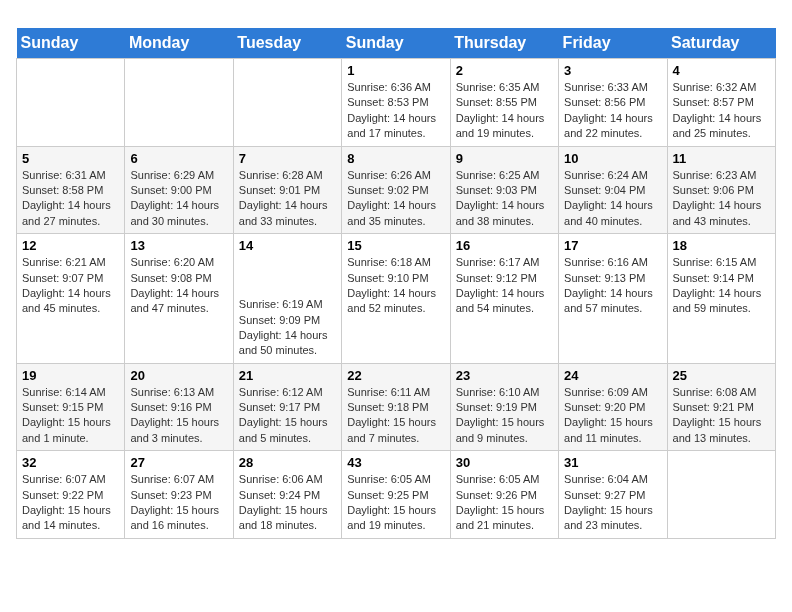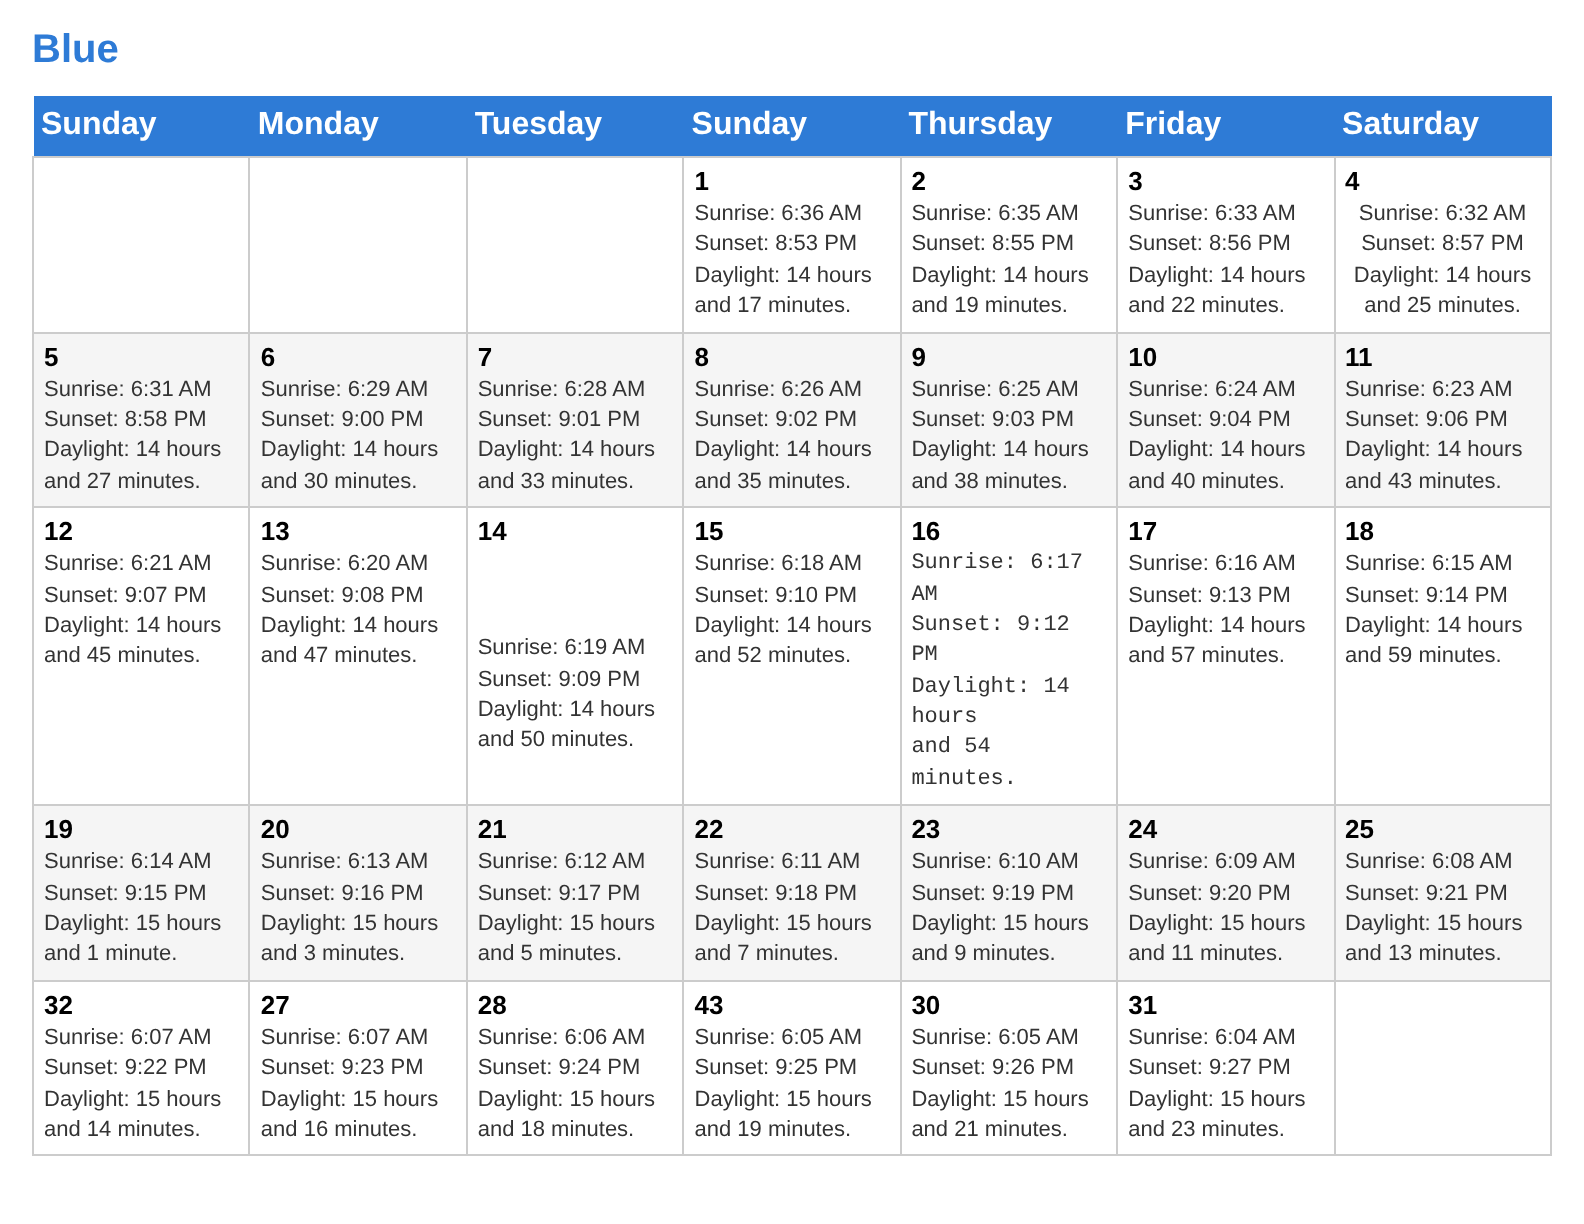--- a/index.html
+++ b/index.html
@@ -70,21 +70,20 @@
     .empty-cell {
       background: #fff !important;
     }
   </style>
 </head>
 <body>
 
 <div class="header">
   <div class="logo">
     <div>
-      <div style="font-size:20px;font-weight:bold;color:#2e7bd6;line-height:1.1;margin-top:-2px;">Blue</div>
     </div>
   </div>
   <div class="title-block">
     <div class="month-title"></div>
     <div class="subtitle"></div>
   </div>
 </div>
 
 <table class="calendar">
   <thead>
@@ -119,21 +118,21 @@
         </td>
         <td>
           <span class="day-num">3</span>
           <div class="day-info" style="white-space: pre-line;">Sunrise: 6:33 AM
 Sunset: 8:56 PM
 Daylight: 14 hours
 and 22 minutes.</div>
         </td>
         <td>
           <span class="day-num">4</span>
-          <div class="day-info" style="white-space: pre-line; text-align: center;">Sunrise: 6:32 AM
+          <div class="day-info" style="white-space: pre-line;">Sunrise: 6:32 AM
 Sunset: 8:57 PM
 Daylight: 14 hours
 and 25 minutes.</div>
         </td>
       </tr>
       <tr>
         <td>
           <span class="day-num">5</span>
           <div class="day-info" style="white-space: pre-line;">Sunrise: 6:31 AM
 Sunset: 8:58 PM
@@ -207,21 +206,21 @@
         </td>
         <td>
           <span class="day-num">15</span>
           <div class="day-info" style="white-space: pre-line;">Sunrise: 6:18 AM
 Sunset: 9:10 PM
 Daylight: 14 hours
 and 52 minutes.</div>
         </td>
         <td>
           <span class="day-num">16</span>
-          <div class="day-info" style="white-space: pre-line; font-family: Liberation Mono, monospace;">Sunrise: 6:17 AM
+          <div class="day-info" style="white-space: pre-line;">Sunrise: 6:17 AM
 Sunset: 9:12 PM
 Daylight: 14 hours
 and 54 minutes.</div>
         </td>
         <td>
           <span class="day-num">17</span>
           <div class="day-info" style="white-space: pre-line;">Sunrise: 6:16 AM
 Sunset: 9:13 PM
 Daylight: 14 hours
 and 57 minutes.</div>

